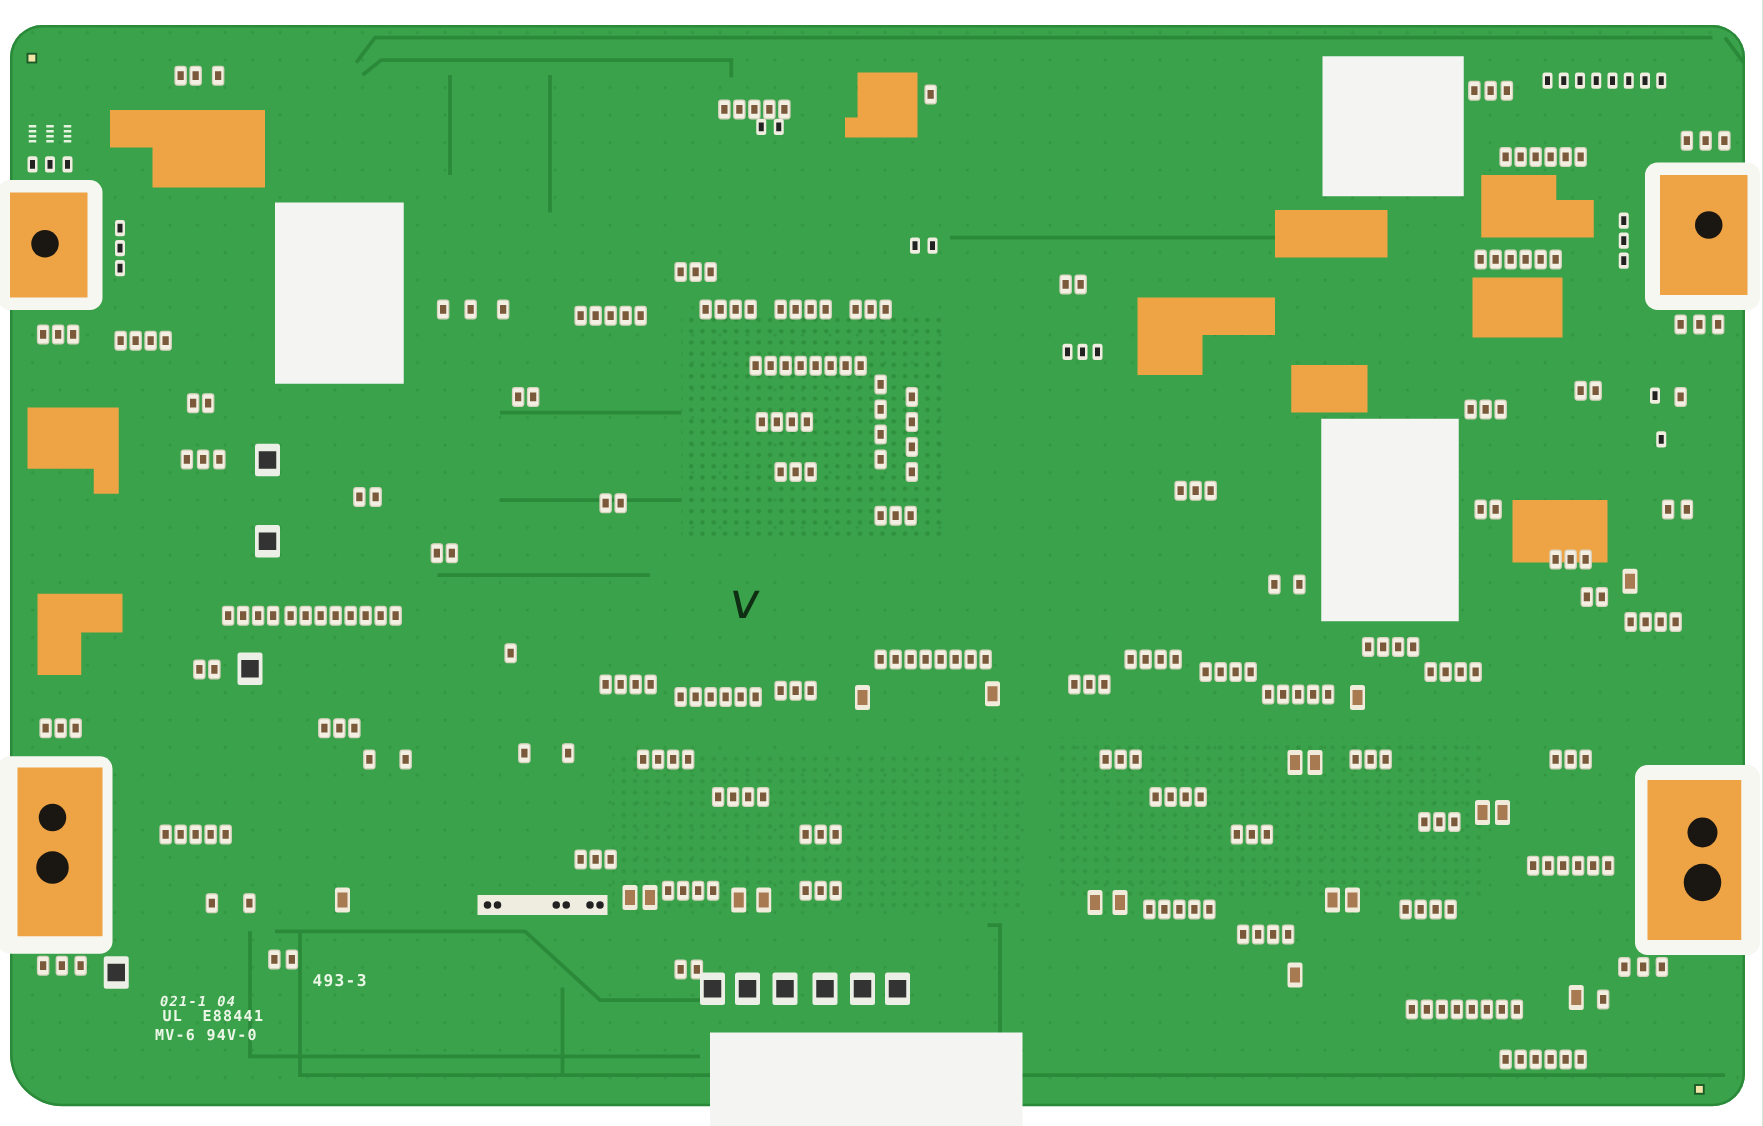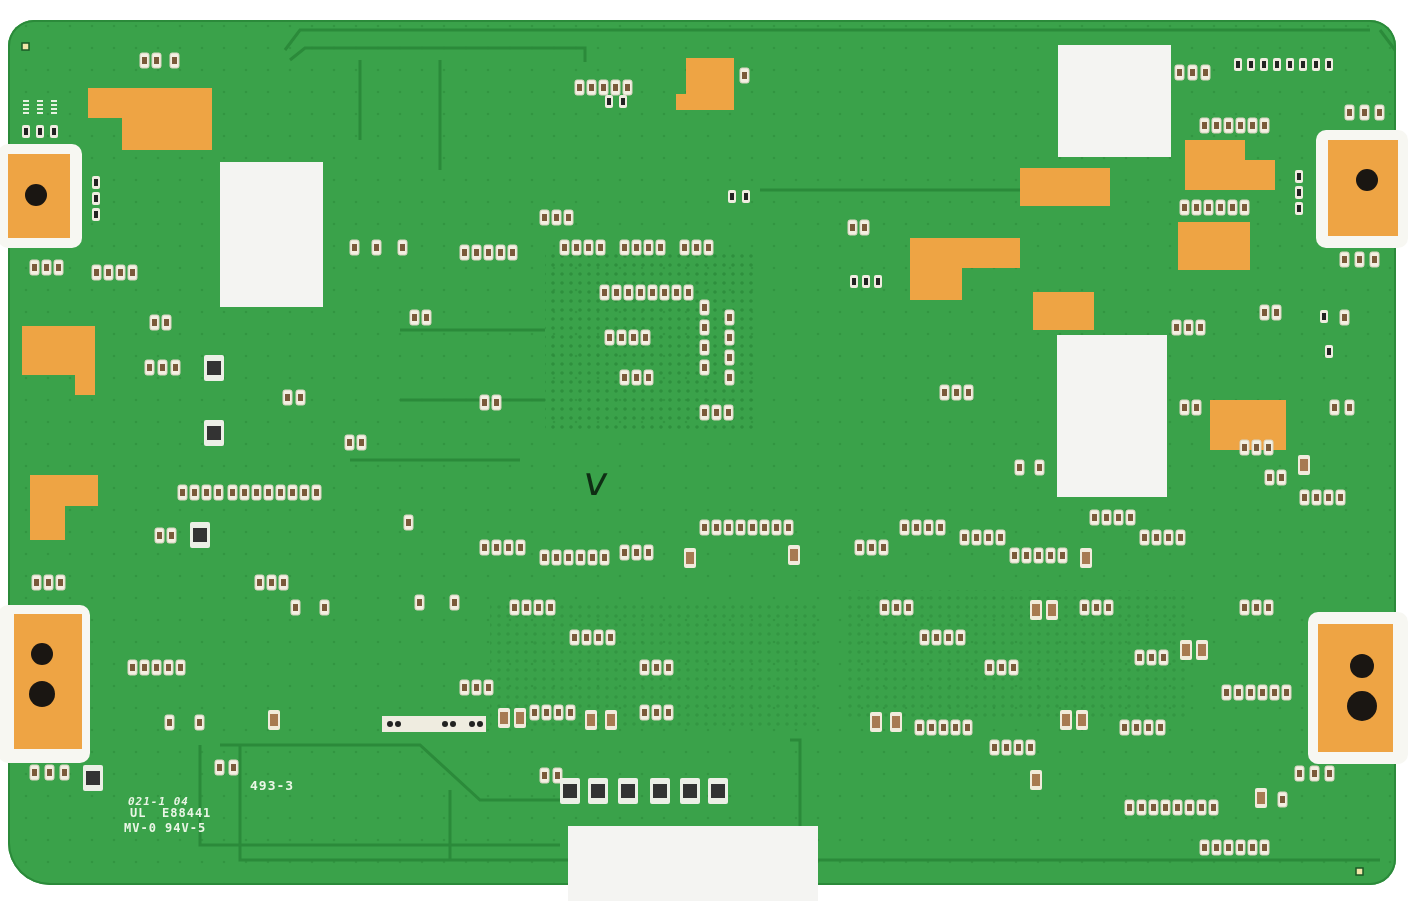--- a/index.html
+++ b/index.html
@@ -481,16 +481,16 @@
       <use href="#cap" x="1324" y="490"></use>
       <use href="#cap" x="1336" y="490"></use>
   </g>
 
   <rect x="22" y="43" width="7" height="7" fill="#f2e5a8" stroke="#1b5a26" stroke-width="1.5"></rect>
   <rect x="1356" y="868" width="7" height="7" fill="#f2e5a8" stroke="#1b5a26" stroke-width="1.5"></rect>
 </svg>
 
 <div class="silk" style="left:130px;top:806px;font-size:12px;">UL</div>
 <div class="silk" style="left:162px;top:806px;font-size:12px;">E88441</div>
-<div class="silk" style="left:124px;top:821px;font-size:12px;">MV-0  94V-5</div>
+<div class="silk" style="left:124px;top:821px;font-size:12px;">MV-6  94V-0</div>
 <div class="silk" style="left:128px;top:795px;font-size:11px;font-style:italic;">021-1 04</div>
 <div class="silk" style="left:250px;top:778px;font-size:13px;">493-3</div>
 <div class="mark" style="left:584px;top:458px;transform:skewX(-8deg);">v</div>
 
 </body></html>

